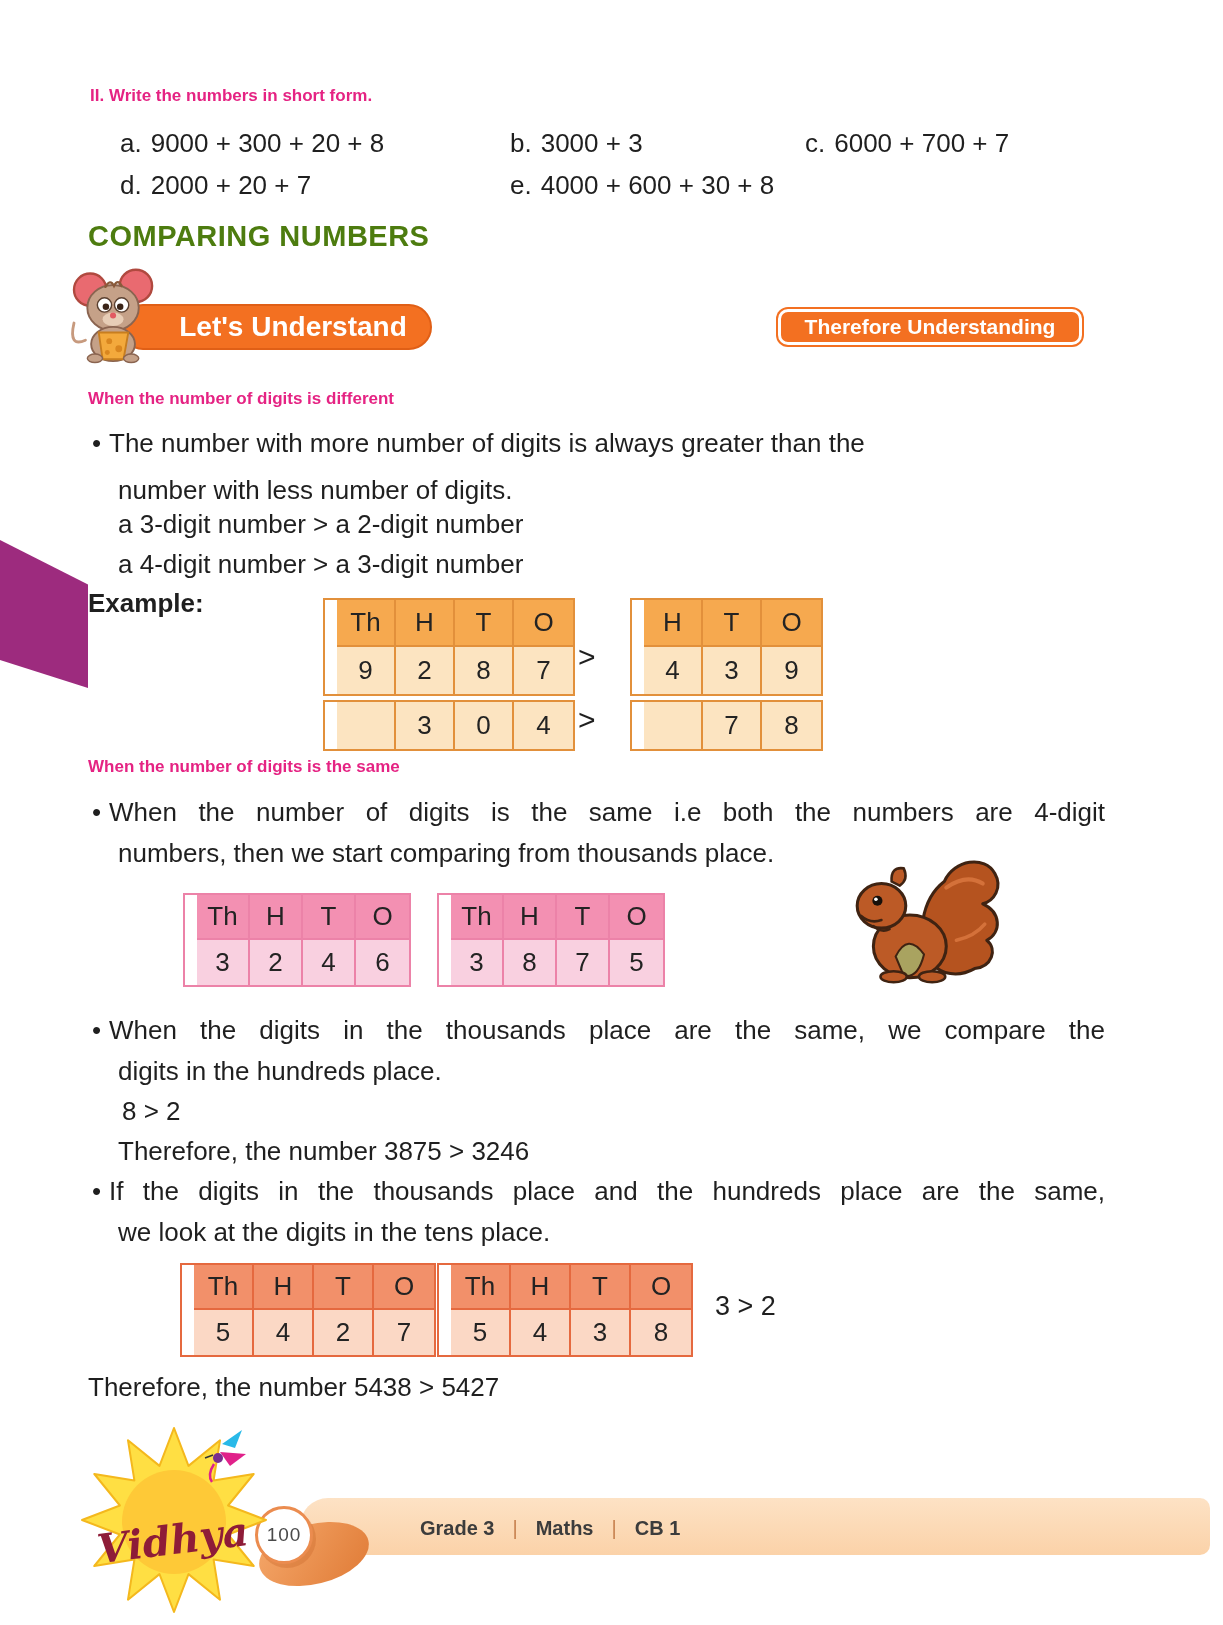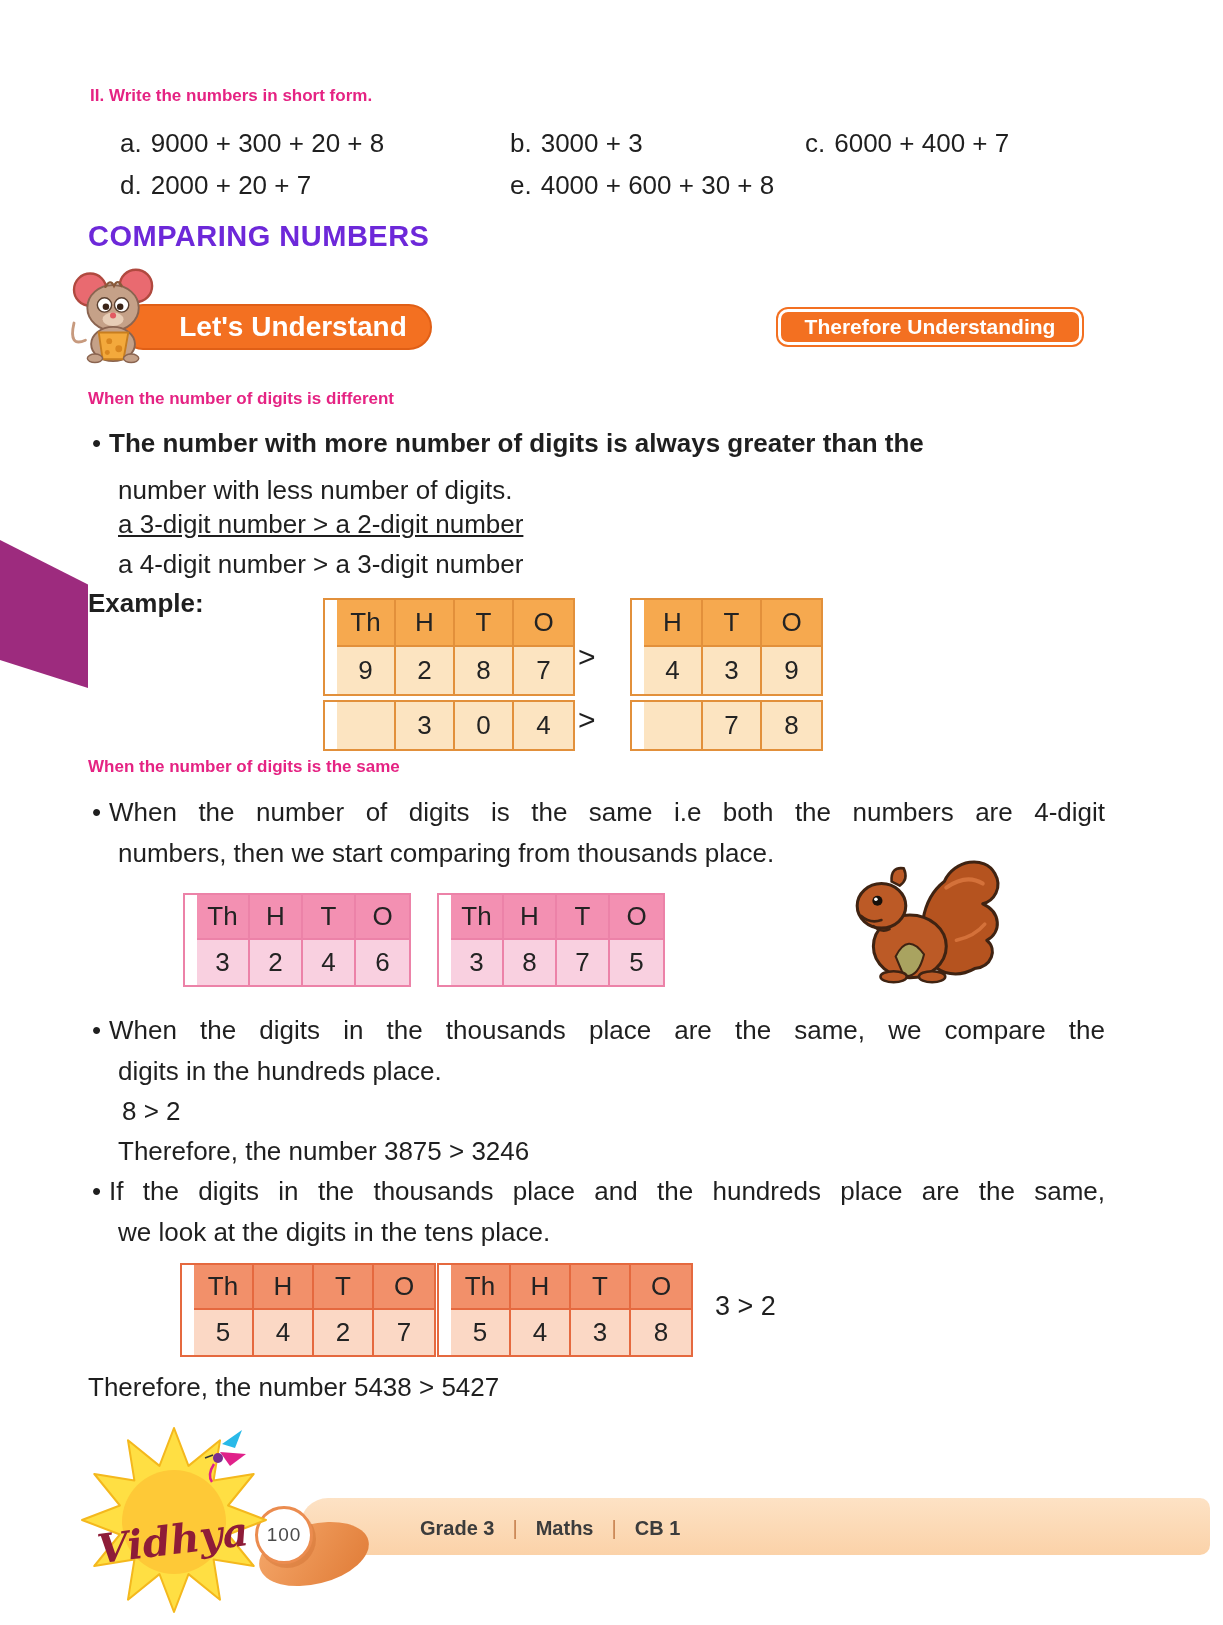--- a/index.html
+++ b/index.html
@@ -5,21 +5,21 @@
   html,body{margin:0;padding:0;background:#fff;}
   #page{
     position:relative; width:1223px; height:1625px; background:#ffffff;
     font-family:"Liberation Sans", sans-serif; overflow:hidden;
   }
   .abs{position:absolute;}
   .nowrap{white-space:nowrap;}
   .body-text{font-size:26px;color:#1f1f1f;}
   .bold{font-weight:700;}
   .pink-head{font-size:17px;font-weight:700;color:#E52383;white-space:nowrap;}
-  .green-head{font-size:29px;font-weight:700;color:#6d28d9;letter-spacing:.5px;white-space:nowrap;}
+  .green-head{font-size:29px;font-weight:700;color:#4d7c0f;letter-spacing:.5px;white-space:nowrap;}
   .bullet-dot{font-size:26px;color:#1f1f1f;}
   .just{display:block;width:996px;text-align:justify;text-align-last:justify;white-space:normal;font-size:26px;color:#1f1f1f;}
   .ex-item{display:flex;gap:9px;font-size:26px;color:#1f1f1f;white-space:nowrap;}
 
   
   .lu-badge{
     left:120px;top:304px;width:312px;height:46px;background:#F37021;
     border-radius:24px;border:2px solid #E05F16;box-sizing:border-box;
     display:flex;align-items:center;justify-content:center;padding-left:34px;
     color:#fff;font-size:28px;font-weight:700;white-space:nowrap;
@@ -93,21 +93,21 @@
   <div class="abs ex-item" style="left:120px;top:128px;">
     <span>a.</span>
     <span>9000 + 300 + 20 + 8</span>
   </div>
   <div class="abs ex-item" style="left:510px;top:128px;">
     <span>b.</span>
     <span>3000 + 3</span>
   </div>
   <div class="abs ex-item" style="left:805px;top:128px;">
     <span>c.</span>
-    <span>6000 + 400 + 7</span>
+    <span>6000 + 700 + 7</span>
   </div>
   <div class="abs ex-item" style="left:120px;top:170px;">
     <span>d.</span>
     <span>2000 + 20 + 7</span>
   </div>
   <div class="abs ex-item" style="left:510px;top:170px;">
     <span>e.</span>
     <span>4000 + 600 + 30 + 8</span>
   </div>
 
@@ -136,23 +136,23 @@
     <ellipse cx="30" cy="99" rx="8" ry="4.5" fill="#C5A188" stroke="#8A6450" stroke-width="1.5"></ellipse>
     <ellipse cx="68" cy="99" rx="8" ry="4.5" fill="#C5A188" stroke="#8A6450" stroke-width="1.5"></ellipse>
   </svg>
 
   <div class="abs cu-badge">
     <span>Therefore Understanding</span>
   </div>
 
   <div class="abs pink-head" style="left:88px;top:389px;">When the number of digits is different</div>
   <span class="abs bullet-dot" style="left:92px;top:428px;">•</span>
-  <div class="abs body-text nowrap" style="left:109px;top:428px;font-weight:bold;">The number with more number of digits is always greater than the</div>
+  <div class="abs body-text nowrap" style="left:109px;top:428px;">The number with more number of digits is always greater than the</div>
   <div class="abs body-text nowrap" style="left:118px;top:475px;">number with less number of digits.</div>
-  <div class="abs body-text nowrap" style="left:118px;top:509px;text-decoration:underline;">a 3-digit number &gt; a 2-digit number</div>
+  <div class="abs body-text nowrap" style="left:118px;top:509px;">a 3-digit number &gt; a 2-digit number</div>
   <div class="abs body-text nowrap" style="left:118px;top:549px;">a 4-digit number &gt; a 3-digit number</div>
   <div class="abs body-text bold nowrap" style="left:88px;top:588px;">Example:</div>
 
   <div class="tbl ex" style="left:323px;top:598px;">
     <div class="trow thead">
       <div class="tcell">Th</div>
       <div class="tcell">H</div>
       <div class="tcell">T</div>
       <div class="tcell">O</div>
     </div>

